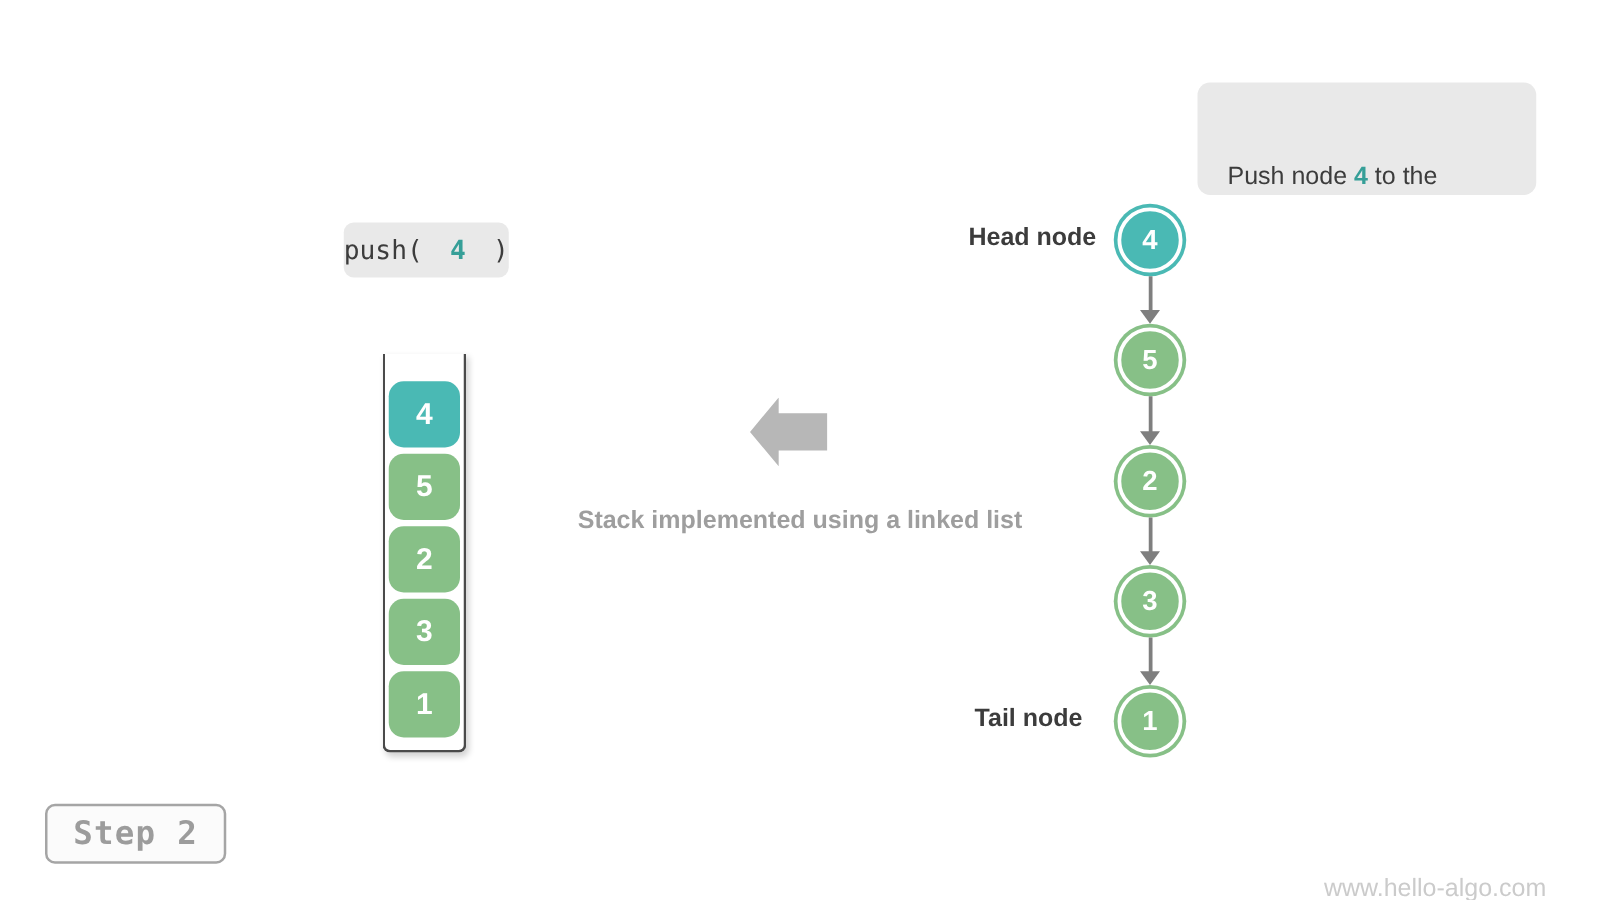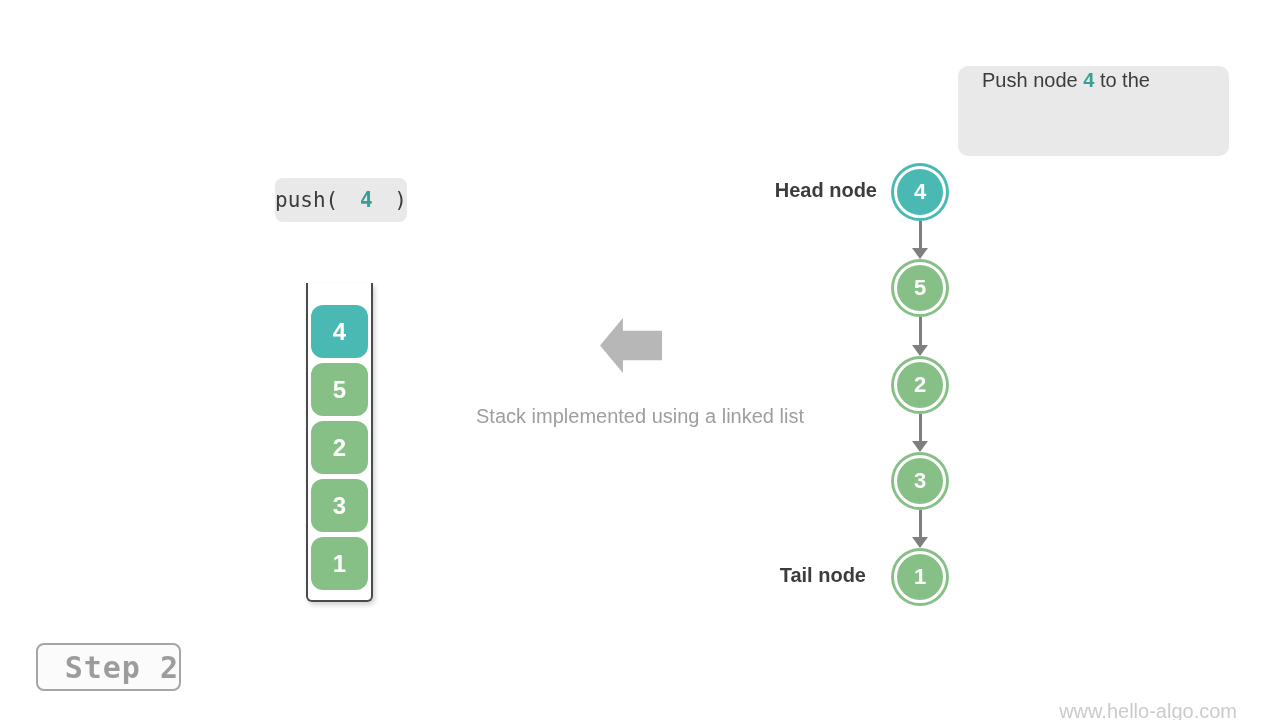--- a/index.html
+++ b/index.html
@@ -2,21 +2,21 @@
 <html style="--node-teal: #4ab9b4; --node-green: #87c087; --teal-text: #369f98; --dark-text: #3c3c3c; --gray-text: #9e9e9e; --connector-gray: #7f7f7f; --block-arrow-gray: #b7b7b7; --panel-bg: #e9e9e9; --container-border: #4a4a4a; --step-border: #a5a5a5; --step-text: #9c9c9c; --step-bg: #fbfbfb; --watermark-gray: #cbcbcb;"><head>
 <meta charset="utf-8">
 <style>
   html,body{margin:0;padding:0;background:#ffffff;}
   .canvas{position:relative;width:1280px;height:720px;background:#ffffff;overflow:hidden;
           font-family:"Liberation Sans",sans-serif;}
 
   
   .callout{position:absolute;left:958px;top:66px;width:271px;height:90px;
            background:var(--panel-bg,#e9e9e9);border-radius:10px;
-           display:flex;flex-direction:row;justify-content:space-between;
+           display:flex;flex-direction:column;justify-content:flex-end;
            padding-left:24px;box-sizing:border-box;
            font-size:20px;line-height:29px;color:var(--dark-text,#3c3c3c);}
   .hl{color:var(--teal-text,#369f98);font-weight:700;}
 
   
   .op-box{position:absolute;left:275px;top:178px;width:132px;height:44px;
           background:var(--panel-bg,#e9e9e9);border-radius:8px;
           display:flex;align-items:center;justify-content:space-between;
           font-family:"DejaVu Sans Mono",monospace;font-size:21px;
           color:var(--dark-text,#3c3c3c);}
@@ -31,43 +31,43 @@
           display:flex;align-items:center;justify-content:center;
           color:#ffffff;font-weight:700;font-size:24px;}
 
   
   .block-arrow{position:absolute;left:600px;top:318px;width:62px;height:55px;
           background:var(--block-arrow-gray,#b7b7b7);
           clip-path:polygon(0 50%,37% 0,37% 23%,100% 23%,100% 77%,37% 77%,37% 100%);}
 
   
   .annotation{position:absolute;left:390px;top:405px;width:500px;text-align:center;
-          font-size:20px;color:var(--gray-text,#9e9e9e);}
+          font-size:20px;color:var(--gray-text,#9e9e9e);font-weight:bold;}
 
   
   .ll-node{position:absolute;width:46px;height:46px;border:3px solid #ffffff;border-radius:50%;
           display:flex;align-items:center;justify-content:center;
           color:#ffffff;font-weight:700;font-size:22px;}
   .ll-arrow{position:absolute;width:16px;}
   .ll-arrow-line{position:absolute;left:6.5px;top:0;bottom:9px;width:3px;
           background:var(--connector-gray,#7f7f7f);}
   .ll-arrow-head{position:absolute;left:0;bottom:0;width:0;height:0;
           border-left:8px solid transparent;border-right:8px solid transparent;
           border-top:11px solid var(--connector-gray,#7f7f7f);}
   .node-label{position:absolute;text-align:right;font-weight:700;font-size:20px;
           color:var(--dark-text,#3c3c3c);}
   .node-label.head{left:677px;top:179px;width:200px;}
   .node-label.tail{left:666px;top:564px;width:200px;}
 
   
   .step-box{position:absolute;left:36px;top:643px;width:145px;height:48px;
           border:2px solid var(--step-border,#a5a5a5);border-radius:8px;
           background:var(--step-bg,#fbfbfb);box-sizing:border-box;
-          display:flex;align-items:center;justify-content:flex-end;
-          font-family:"DejaVu Sans Mono",monospace;font-size:30px;font-weight:700;
+          display:flex;align-items:center;justify-content:center;
+          font-family:"DejaVu Sans Mono",monospace;font-size:26px;font-weight:700;
           letter-spacing:1px;color:var(--step-text,#9c9c9c);}
 
   
   .watermark{position:absolute;right:43px;top:700px;
           font-family:Liberation Sans, sans-serif;font-size:20px;
           color:var(--watermark-gray,#cbcbcb);}
 </style>
 </head>
 <body>
 

